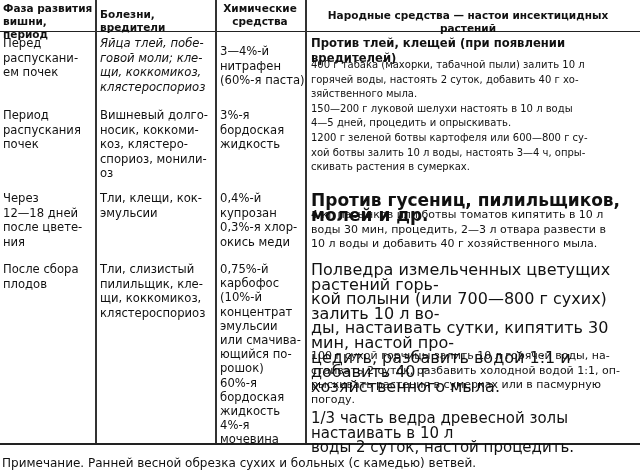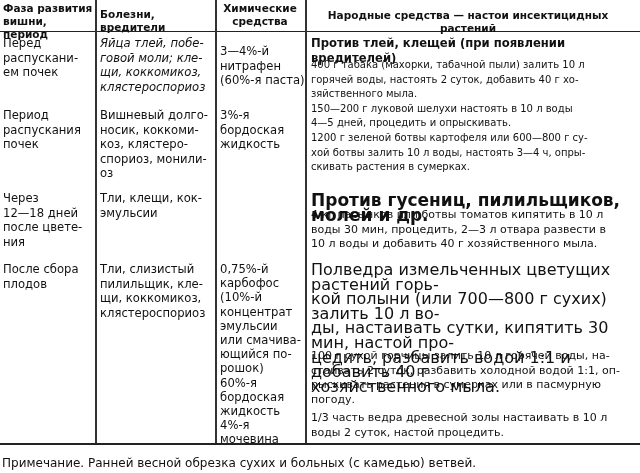--- a/index.html
+++ b/index.html
@@ -53,20 +53,24 @@
   <div class="cell" style="left:220px;top:108px;">3%-я
 бордоская
 жидкость</div>
 
   <div class="cell" style="left:3px;top:191px;">Через
 12—18 дней
 после цвете-
 ния</div>
   <div class="cell" style="left:100px;top:191px;">Тли, клещи, кок-
 эмульсии</div>
+  <div class="cell" style="left:220px;top:191px;">0,4%-й
+купрозан
+0,3%-я хлор-
+окись меди</div>
 
   <div class="cell" style="left:3px;top:262px;">После сбора
 плодов</div>
   <div class="cell" style="left:100px;top:262px;">Тли, слизистый
 пилильщик, кле-
 щи, коккомикоз,
 клястероспориоз</div>
   <div class="cell" style="left:220px;top:262px;line-height:14.2px;">0,75%-й
 карбофос
 (10%-й
@@ -96,17 +100,17 @@
 10 л воды и добавить 40 г хозяйственного мыла.</div>
   <div class="cell" style="left:311px;top:263px;font-size:16px;line-height:14.6px;">Полведра измельченных цветущих растений горь-
 кой полыни (или 700—800 г сухих) залить 10 л во-
 ды, настаивать сутки, кипятить 30 мин, настой про-
 цедить, разбавить водой 1:1 и добавить 40 г
 хозяйственного мыла.</div>
   <div class="cell" style="left:311px;top:349px;font-size:11px;line-height:14.6px;">100 г сухой горчицы залить 10 л горячей воды, на-
 стаивать 2 суток, разбавить холодной водой 1:1, оп-
 рыскивать растения в сумерках или в пасмурную
 погоду.</div>
-  <div class="cell" style="left:311px;top:411px;font-size:11px;line-height:14.6px;">1/3 часть ведра древесной золы настаивать в 10 л
+  <div class="cell" style="left:311px;top:411px;font-size:15px;line-height:14.6px;">1/3 часть ведра древесной золы настаивать в 10 л
 воды 2 суток, настой процедить.</div>
 </div>
 
 <div class="note">Примечание. Ранней весной обрезка сухих и больных (с камедью) ветвей.</div>
 
 </body></html>

